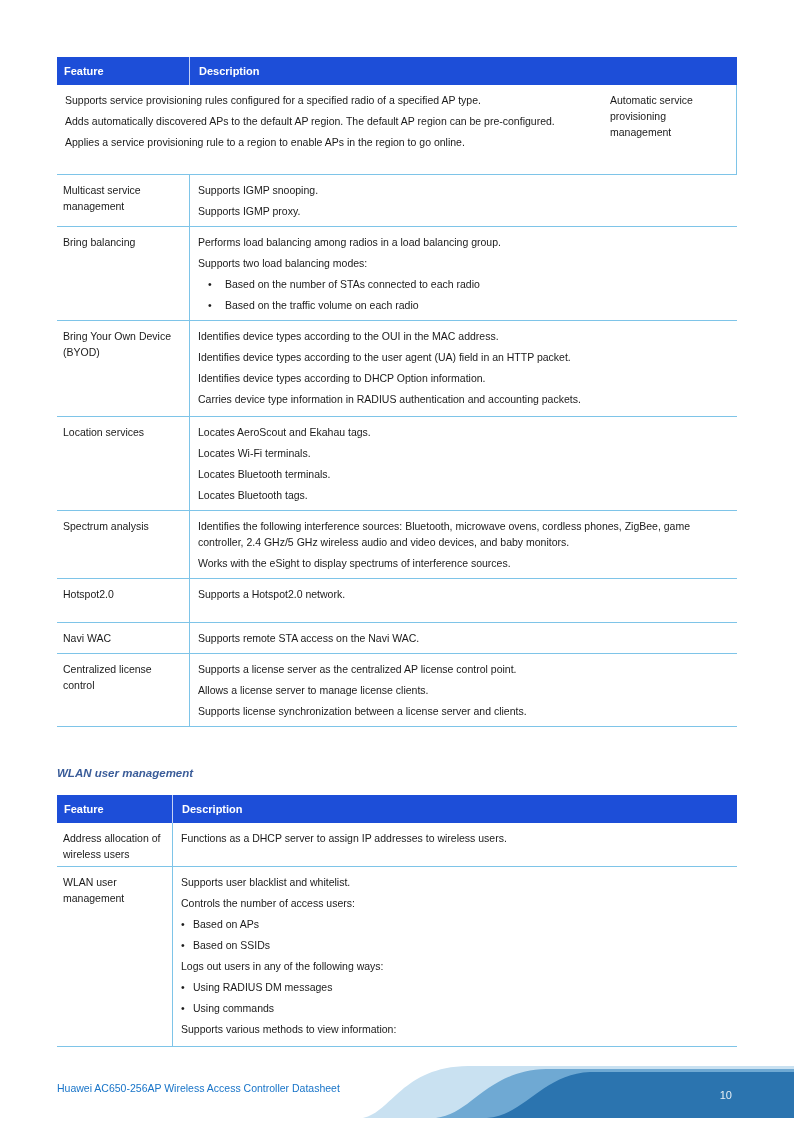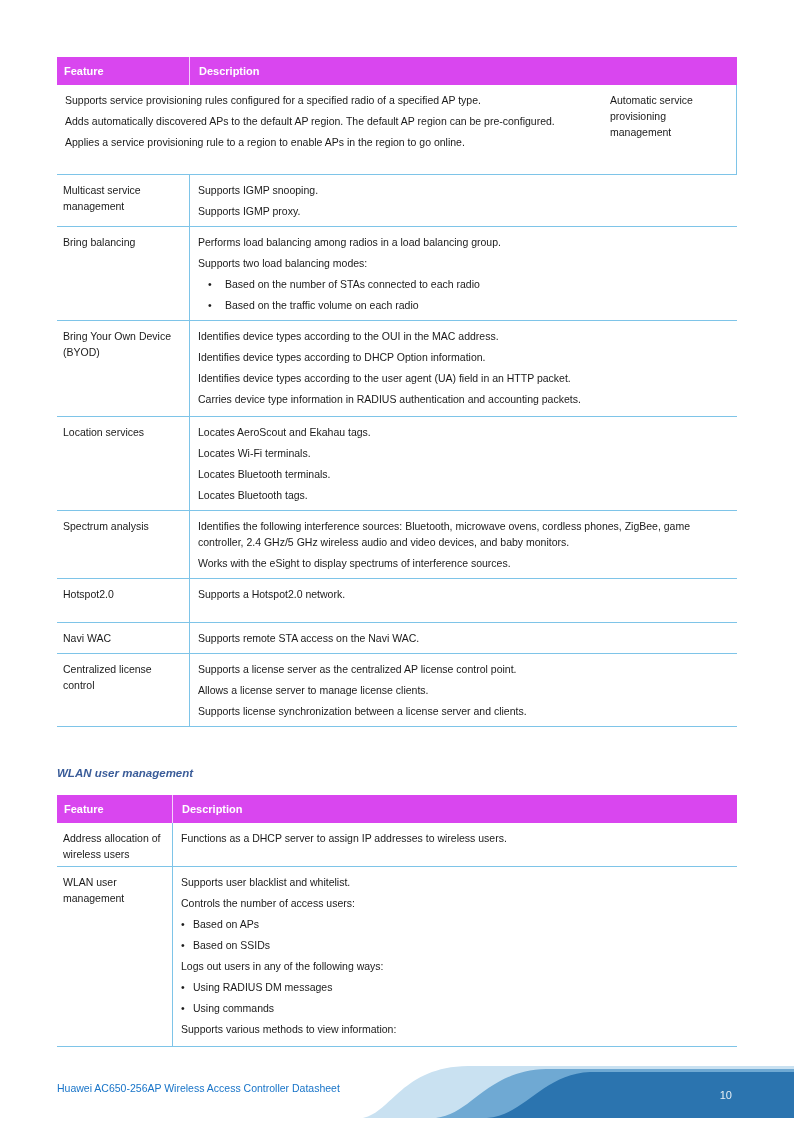--- a/index.html
+++ b/index.html
@@ -4,21 +4,21 @@
 <style>
   html,body{margin:0;padding:0;}
   body{
     width:794px;height:1123px;position:relative;background:#ffffff;
     font-family:"Liberation Sans","DejaVu Sans",sans-serif;overflow:hidden;
   }
   
   .tbl{position:absolute;left:57px;width:680px;}
   #t1{top:57px;}
   #t2{top:795px;}
-  .thead{display:flex;background:#d946ef;height:28px;box-sizing:border-box;text-align:center;}
+  .thead{display:flex;background:#1d4ed8;height:28px;box-sizing:border-box;text-align:center;}
   .hcell{color:#ffffff;font-weight:bold;font-size:11px;display:flex;align-items:center;
          padding-left:7px;box-sizing:border-box;}
   .hcell.c1{border-right:1px solid rgba(255,255,255,0.75);}
   .hcell.c2{flex:1;padding-left:9px;}
   #t1 .c1{flex:0 0 133px;width:133px;}
   #t2 .c1{flex:0 0 116px;width:116px;}
   .trow{display:flex;border-bottom:1px solid #7EC4E8;box-sizing:border-box;}
   .cell{box-sizing:border-box;font-size:10.5px;color:#1a1a1a;}
   .feat{border-right:1px solid #7EC4E8;padding:7px 6px 4px 6px;line-height:16px;}
   .desc{flex:1;padding:7px 10px 2px 8px;}
@@ -88,22 +88,22 @@
             <div class="bullet-item">
               <span class="dot">•</span>
               <span>Based on the traffic volume on each radio</span>
             </div>
           </div>
         </div>
         <div class="trow">
           <div class="cell feat c1">Bring Your Own Device (BYOD)</div>
           <div class="cell desc">
             <p>Identifies device types according to the OUI in the MAC address.</p>
+            <p>Identifies device types according to the user agent (UA) field in an HTTP packet.</p>
             <p>Identifies device types according to DHCP Option information.</p>
-            <p>Identifies device types according to the user agent (UA) field in an HTTP packet.</p>
             <p>Carries device type information in RADIUS authentication and accounting packets.</p>
           </div>
         </div>
         <div class="trow">
           <div class="cell feat c1">Location services</div>
           <div class="cell desc">
             <p>Locates AeroScout and Ekahau tags.</p>
             <p>Locates Wi-Fi terminals.</p>
             <p>Locates Bluetooth terminals.</p>
             <p>Locates Bluetooth tags.</p>

